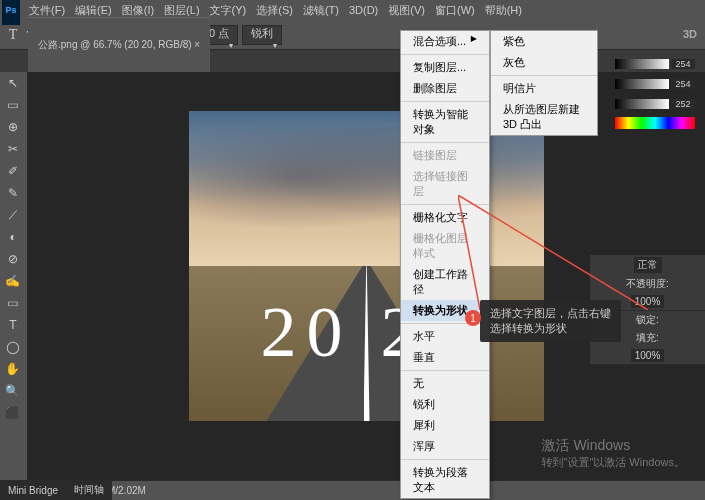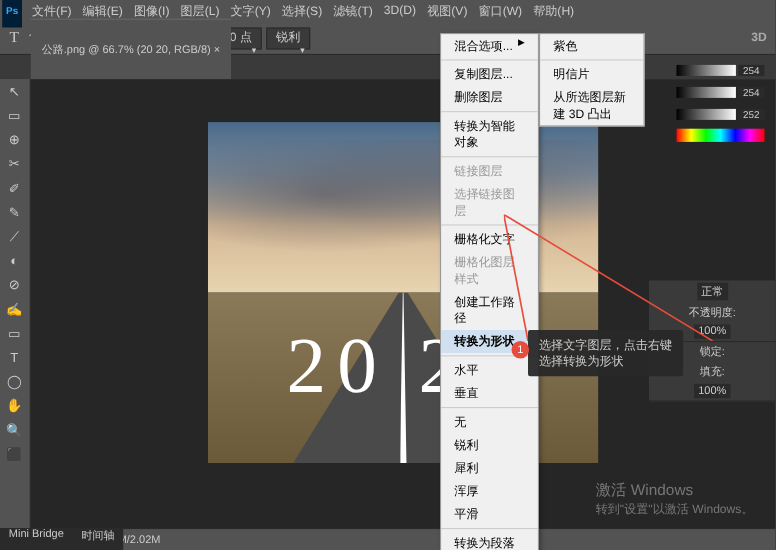--- a/index.html
+++ b/index.html
@@ -26,26 +26,26 @@
 .ground { position: absolute; top: 50%; left: 0; right: 0; bottom: 0; background: linear-gradient(to bottom, #8a7a5a 0%, #6a5a3a 100%); }
 .road { position: absolute; top: 50%; bottom: 0; left: 50%; width: 200px; margin-left: -100px; background: #4a4a4a; clip-path: polygon(48% 0%, 52% 0%, 100% 100%, 0% 100%); }
 .road-line { position: absolute; top: 50%; bottom: 0; left: 50%; width: 6px; margin-left: -3px; background: #fff; clip-path: polygon(45% 0%, 55% 0%, 100% 100%, 0% 100%); }
 .year-text { position: absolute; top: 58%; left: 50%; transform: translateX(-50%); font-family: serif; font-size: 72px; color: #fff; letter-spacing: 10px; white-space: nowrap; }
 .contextmenu { position: absolute; top: 30px; left: 400px; width: 90px; background: #f0f0f0; border: 1px solid #999; box-shadow: 2px 2px 4px rgba(0,0,0,0.3); color: #000; font-size: 11px; z-index: 10; }
 .cm-item { padding: 3px 12px; cursor: pointer; }
 .cm-item.disabled { color: #999; }
 .cm-item.highlight { background: #d0e0f0; font-weight: bold; }
 .cm-item.arrow::after { content: "▶"; float: right; font-size: 8px; }
 .cm-sep { height: 1px; background: #ccc; margin: 2px 0; }
-.submenu { position: absolute; top: 30px; left: 490px; width: 96px; background: #f0f0f0; border: 1px solid #999; color: #000; font-size: 11px; z-index: 11; }
+.submenu { position: absolute; top: 30px; left: 490px; width: 108px; background: #f0f0f0; border: 1px solid #999; color: #000; font-size: 11px; z-index: 11; }
 .annotation { position: absolute; top: 300px; left: 480px; background: rgba(40,40,40,0.95); color: #ccc; padding: 6px 10px; font-size: 11px; border-radius: 2px; z-index: 20; }
 .annot-badge { position: absolute; top: 310px; left: 465px; width: 16px; height: 16px; background: #e74c3c; color: #fff; border-radius: 50%; display: flex; align-items: center; justify-content: center; font-size: 10px; z-index: 21; }
 .annot-line { position: absolute; top: 195px; left: 458px; width: 190px; height: 115px; z-index: 19; pointer-events: none; }
 .statusbar { height: 20px; background: #535353; border-top: 1px solid #2a2a2a; display: flex; align-items: center; padding: 0 8px; font-size: 10px; gap: 20px; }
-.minitab { position: absolute; bottom: 0; left: 0; height: 20px; background: #2a2a2a; display: flex; align-items: flex-start; font-size: 10px; }
+.minitab { position: absolute; bottom: 0; left: 0; height: 20px; background: #2a2a2a; display: flex; align-items: center; font-size: 10px; }
 .minitab .mt { padding: 0 8px; }
 .watermark { position: absolute; bottom: 30px; right: 20px; color: #777; font-size: 11px; text-align: left; z-index: 5; }
 .watermark .wm1 { font-size: 14px; }
 .right-sliders { position: absolute; top: 55px; right: 10px; width: 80px; }
 .slider-row { display: flex; align-items: center; height: 18px; margin-bottom: 2px; }
 .slider-track { flex: 1; height: 10px; background: linear-gradient(to right, #000, #fff); position: relative; }
 .slider-val { width: 24px; font-size: 9px; background: #2a2a2a; text-align: center; margin-left: 2px; }
 .color-strip { height: 12px; background: linear-gradient(to right, red, yellow, lime, cyan, blue, magenta, red); margin-top: 4px; }
 .layers-panel { position: absolute; top: 255px; right: 0; width: 115px; background: #3a3a3a; font-size: 10px; }
 .lp-row { display: flex; align-items: center; padding: 2px 20px; border-bottom: 1px solid #2a2a2a; gap: 4px; flex-direction: column; }
@@ -174,26 +174,26 @@
     <div class="cm-item">创建工作路径</div>
     <div class="cm-item highlight">转换为形状</div>
     <div class="cm-sep"></div>
     <div class="cm-item">水平</div>
     <div class="cm-item">垂直</div>
     <div class="cm-sep"></div>
     <div class="cm-item">无</div>
     <div class="cm-item">锐利</div>
     <div class="cm-item">犀利</div>
     <div class="cm-item">浑厚</div>
-    <div class="cm-item">平滑</div>
     <div class="cm-sep"></div>
     <div class="cm-item">转换为段落文本</div>
   </div>
 <div class="submenu" id="smenu">
     <div class="cm-item">紫色</div>
+    <div class="cm-item">灰色</div>
     <div class="cm-sep"></div>
     <div class="cm-item">明信片</div>
     <div class="cm-item">从所选图层新建 3D 凸出</div>
   </div>
 
 <svg class="annot-line">
     <line x1="0" y1="0" x2="190" y2="115" stroke="#e74c3c" stroke-width="1.5"></line>
     <line x1="0" y1="0" x2="22" y2="115" stroke="#e74c3c" stroke-width="1.5"></line>
   </svg>
 <div class="annot-badge">1</div>

